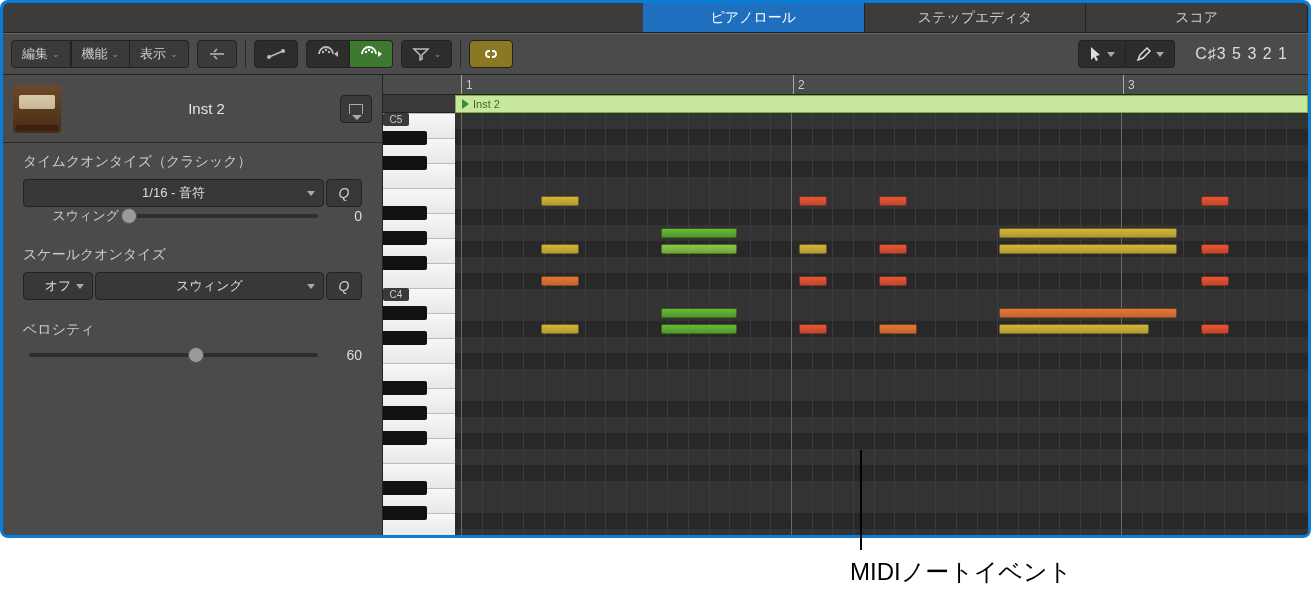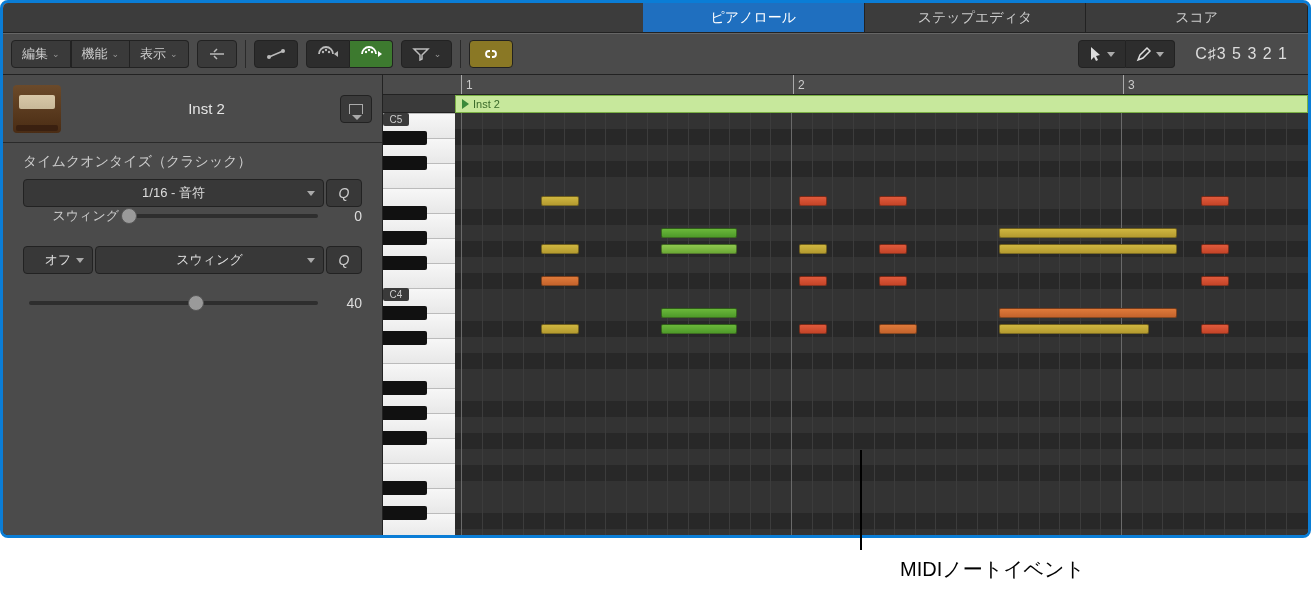--- a/index.html
+++ b/index.html
@@ -83,21 +83,21 @@
   .note { position: absolute; height: 10px; border-radius: 2px; border: 1px solid rgba(0,0,0,.4); top: 3px; }
   .c-green1 { background: linear-gradient(#6ab83a, #4e9a2a); }
   .c-green2 { background: linear-gradient(#8fc84f, #6aa835); }
   .c-yellow { background: linear-gradient(#cfb640, #b49a2f); }
   .c-orange { background: linear-gradient(#df7a3a, #c4632c); }
   .c-red { background: linear-gradient(#e05a3c, #c44428); }
   
   
   .callout { position: relative; width: 1311px; height: 60px; }
   .callout-line { position: absolute; left: 860px; top: -88px; width: 2px; height: 100px; background: #000; }
-  .callout-text { position: absolute; left: 900px; top: 18px; font-size: 20px; color: #000; }
+  .callout-text { position: absolute; left: 850px; top: 18px; font-size: 24px; color: #000; }
 </style>
 </head>
 <body>
 
 <div class="app-window">
 
   <div class="tab-row">
     <div class="tab-spacer"></div>
     <div class="tab active">ピアノロール</div>
     <div class="tab">ステップエディタ</div>
@@ -207,39 +207,41 @@
         <div class="row">
           <div class="param-label">スウィング</div>
           <div class="slider-track">
               <div class="slider-thumb" style="left: 0;"></div>
             </div>
           <div class="val">0</div>
         </div>
       </div>
 
       <div class="section">
+        <div class="sec-label">スケールクオンタイズ</div>
         <div class="row">
           <div class="sel small">
               <span>オフ</span>
               <span class="caret-down"></span>
             </div>
           <div class="sel">
               <span>スウィング</span>
               <span class="caret-down"></span>
             </div>
           <div class="q-btn">Q</div>
         </div>
       </div>
 
       <div class="section">
+        <div class="sec-label">ベロシティ</div>
         <div class="row">
           <div class="slider-track" style="margin-left:6px;">
               <div class="slider-thumb" style="left: 55%;"></div>
             </div>
-          <div class="val">40</div>
+          <div class="val">60</div>
         </div>
       </div>
     </div>
 
     <div class="kb-col">
       <div class="kb-ruler-gap"></div>
       <div class="kb-region-gap"></div>
       <div class="kb" id="kb">
           <div class="white-key" style="top: 0px;"></div>
           <div class="white-key" style="top: 25px;"></div>

